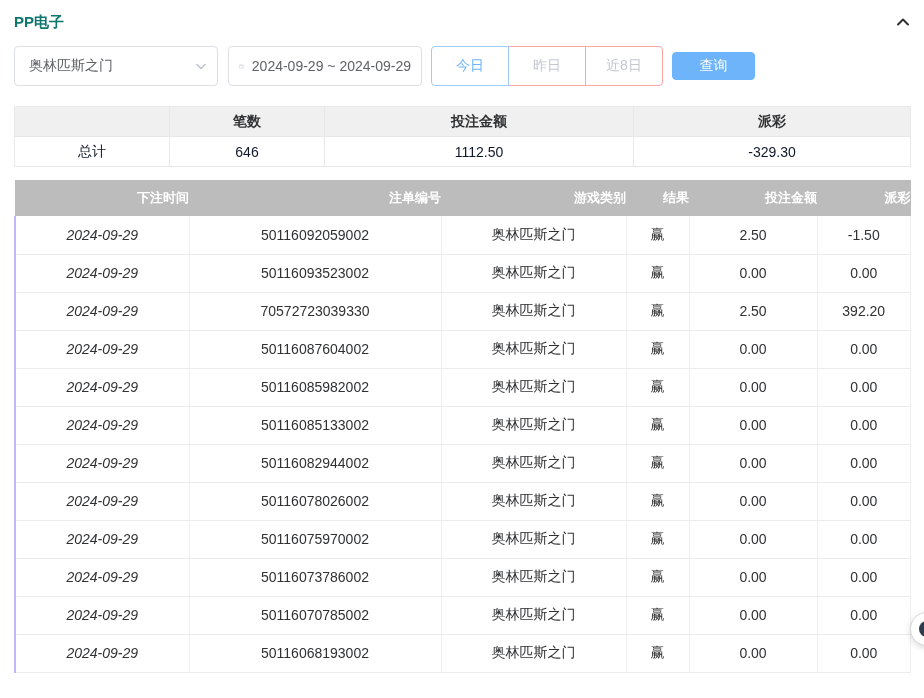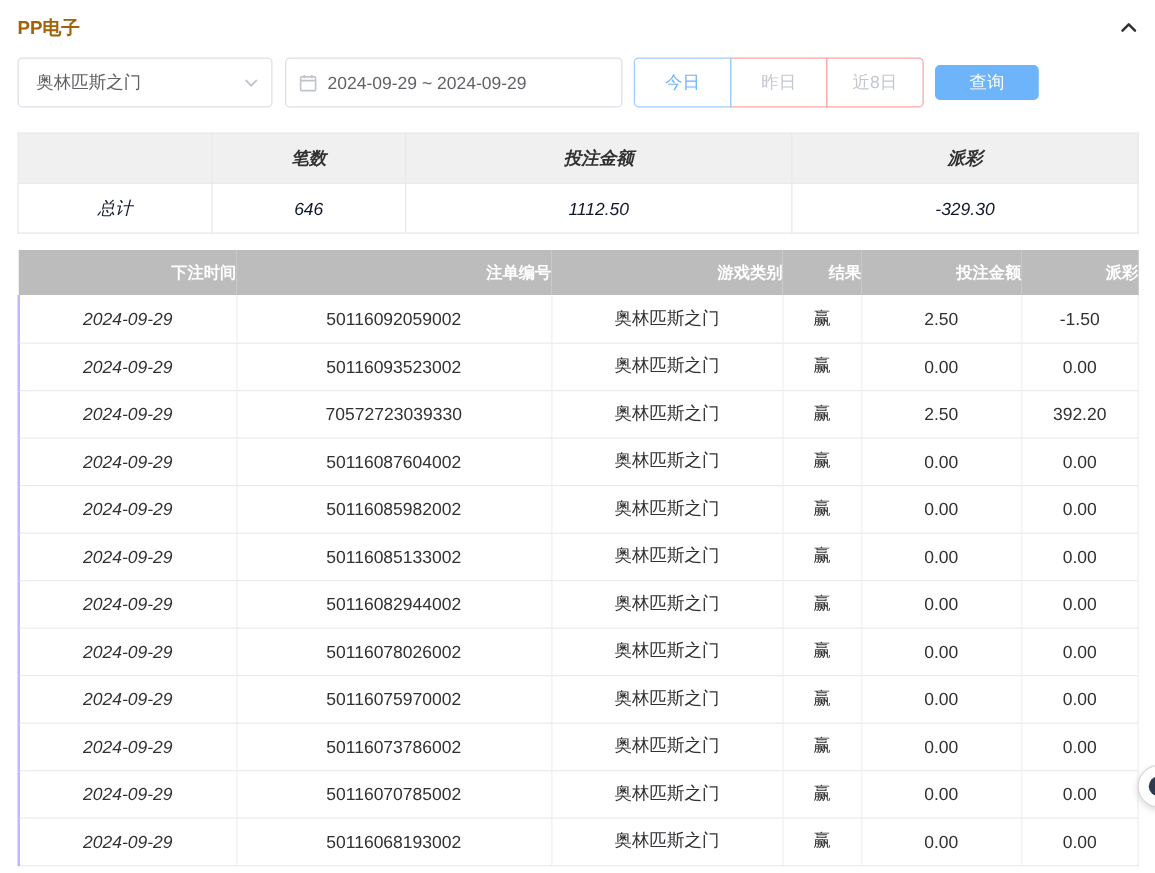--- a/index.html
+++ b/index.html
@@ -10,35 +10,35 @@
     font-family: "Liberation Sans", "DejaVu Sans", sans-serif;
     color: #303133;
   }
   .page { position: relative; width: 924px; height: 698px; padding: 8px 13px 0 14px; }
 
   
   .panel-header {
     display: flex; align-items: center; justify-content: space-between;
     height: 28px; margin-bottom: 10px;
   }
-  .panel-title { font-size: 15px; font-weight: 700; color: #a16207; }
+  .panel-title { font-size: 15px; font-weight: 700; color: #0f766e; }
   .collapse-btn { cursor: pointer; display: flex; align-items: center; }
 
   
   .filter-bar { display: flex; align-items: center; height: 40px; margin-bottom: 20px; }
   .select {
     width: 204px; height: 40px;
     border: 1px solid #dcdfe6; border-radius: 4px;
     display: flex; align-items: center; justify-content: space-between;
     padding: 0 10px 0 14px; font-size: 14px; color: #606266; cursor: pointer;
     background: #fff;
   }
   .select .caret { color: #c0c4cc; display: flex; align-items: center; }
   .date-picker {
-    width: 270px; height: 40px; margin-left: 10px;
+    width: 194px; height: 40px; margin-left: 10px;
     border: 1px solid #dcdfe6; border-radius: 4px;
     display: flex; align-items: center; gap: 8px;
     padding: 0 10px; font-size: 14px; color: #606266; cursor: pointer;
     background: #fff; white-space: nowrap;
   }
   .btn-group { display: flex; margin-left: 9px; }
   .qbtn {
     height: 40px; min-width: 78px; padding: 0 18px;
     background: #fff; border: 1px solid #fca5a5;
     font-size: 14px; color: #c3c7cf; cursor: pointer;
@@ -50,21 +50,21 @@
   .search-btn {
     height: 28px; width: 83px; margin-left: 9px;
     background: #6db4fb; border: 1px solid #6db4fb; border-radius: 4px;
     color: #fff; font-size: 14px; cursor: pointer; font-family: inherit;
   }
 
   
   table { border-collapse: collapse; table-layout: fixed; width: 897px; }
   .summary-table { margin-bottom: 13px; }
   .summary-table th, .summary-table td {
-    border: 1px solid #e8e8e8; text-align: center; height: 40px; font-size: 14px; font-style: italic;
+    border: 1px solid #e8e8e8; text-align: center; height: 30px; font-size: 14px;
   }
   .summary-table th { background: #f0f0f0; font-weight: 700; color: #303133; }
   .summary-table td { background: #fff; color: #0f172a; }
 
   
   .bet-table th {
     background: #bcbcbc; color: #fff; font-weight: 700; font-size: 13px;
     height: 36px; text-align: right; border: none;
   }
   .bet-table td {

